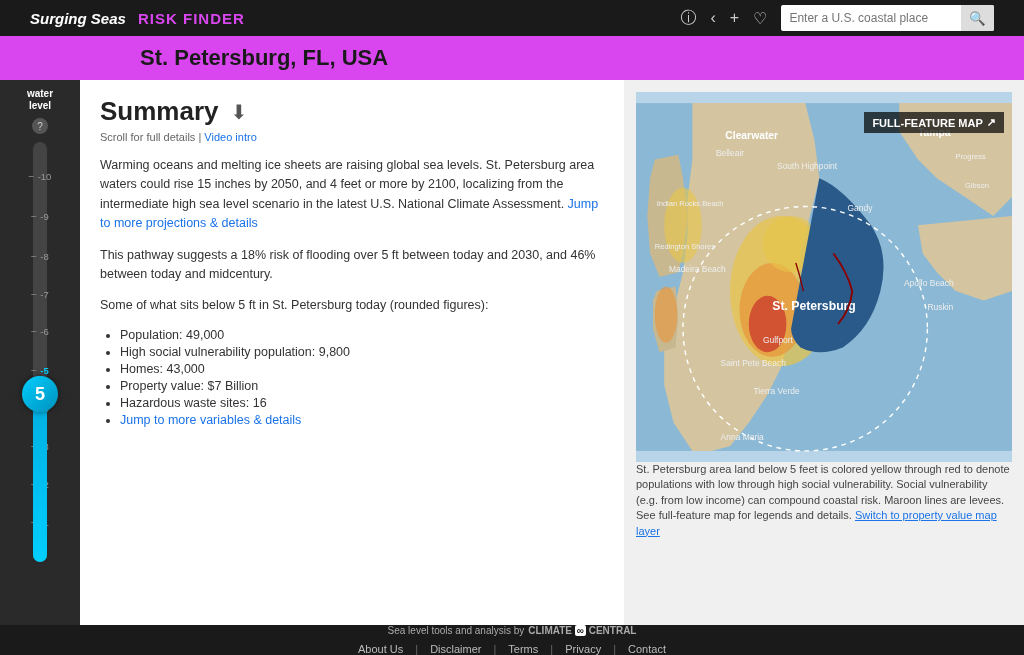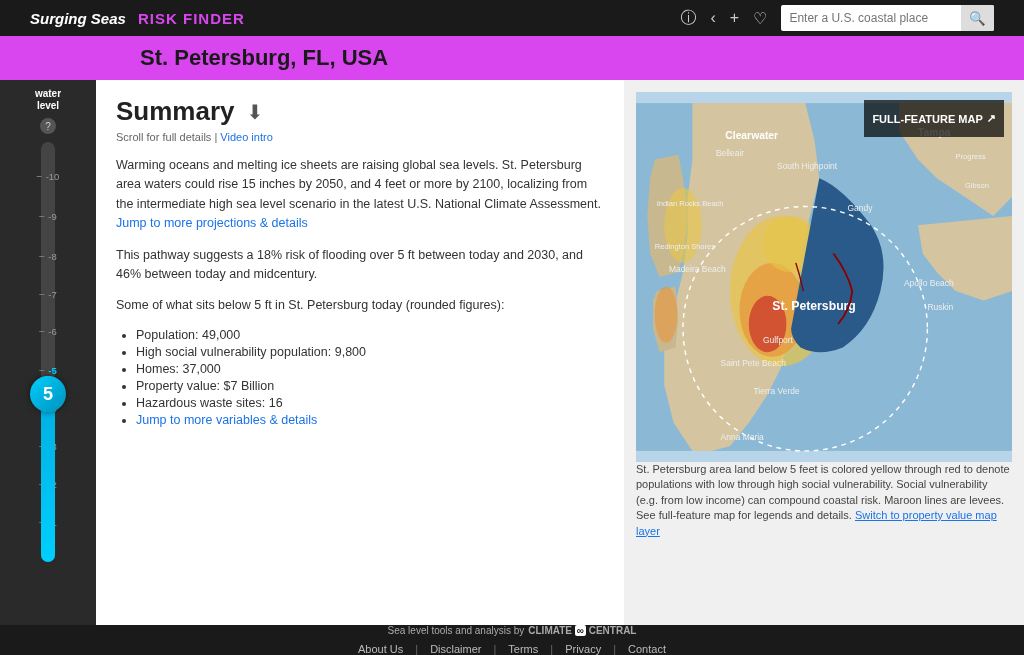--- a/index.html
+++ b/index.html
@@ -60,21 +60,21 @@
 
     
     #main {
       display: flex;
       height: calc(655px - 36px - 44px - 30px);
       background: #f0f0f0;
     }
 
     
     #sidebar {
-      width: 96px;
+      width: 80px;
       background: #2a2a2a;
       display: flex;
       flex-direction: column;
       align-items: center;
       padding: 8px 0;
       position: relative;
     }
     #water-label {
       color: #fff;
       font-size: 10px;
@@ -169,27 +169,27 @@
     }
     #map-container {
       position: relative;
       width: 100%;
       height: 370px;
       background: #b8d4e8;
       overflow: hidden;
     }
     #full-feature-btn {
       position: absolute;
-      top: 8px;
+      top: 20px;
       right: 8px;
       background: rgba(0,0,0,0.7);
       color: #fff;
       font-size: 11px;
       font-weight: bold;
-      padding: 12px 8px;
+      padding: 4px 8px;
       cursor: pointer;
       display: flex; align-items: center; gap: 4px;
       z-index: 10;
     }
     #map-caption {
       font-size: 11px;
       color: #444;
       line-height: 1.4;
       margin-top: 0;
     }
@@ -316,21 +316,21 @@
       <a class="summary-link" href="#">Jump to more projections &amp; details</a>
     </p>
 
     <p class="summary-text">This pathway suggests a 18% risk of flooding over 5 ft between today and 2030, and 46% between today and midcentury.</p>
 
     <p class="summary-text">Some of what sits below 5 ft in St. Petersburg today (rounded figures):</p>
 
     <ul id="bullet-list">
       <li>Population: 49,000</li>
       <li>High social vulnerability population: 9,800</li>
-      <li>Homes: 37,000</li>
+      <li>Homes: 43,000</li>
       <li>Property value: $7 Billion</li>
       <li>Hazardous waste sites: 16</li>
       <li>
         <a class="summary-link" href="#">Jump to more variables &amp; details</a>
       </li>
     </ul>
   </div>
 
   <div id="map-panel">
     <div id="map-container">

